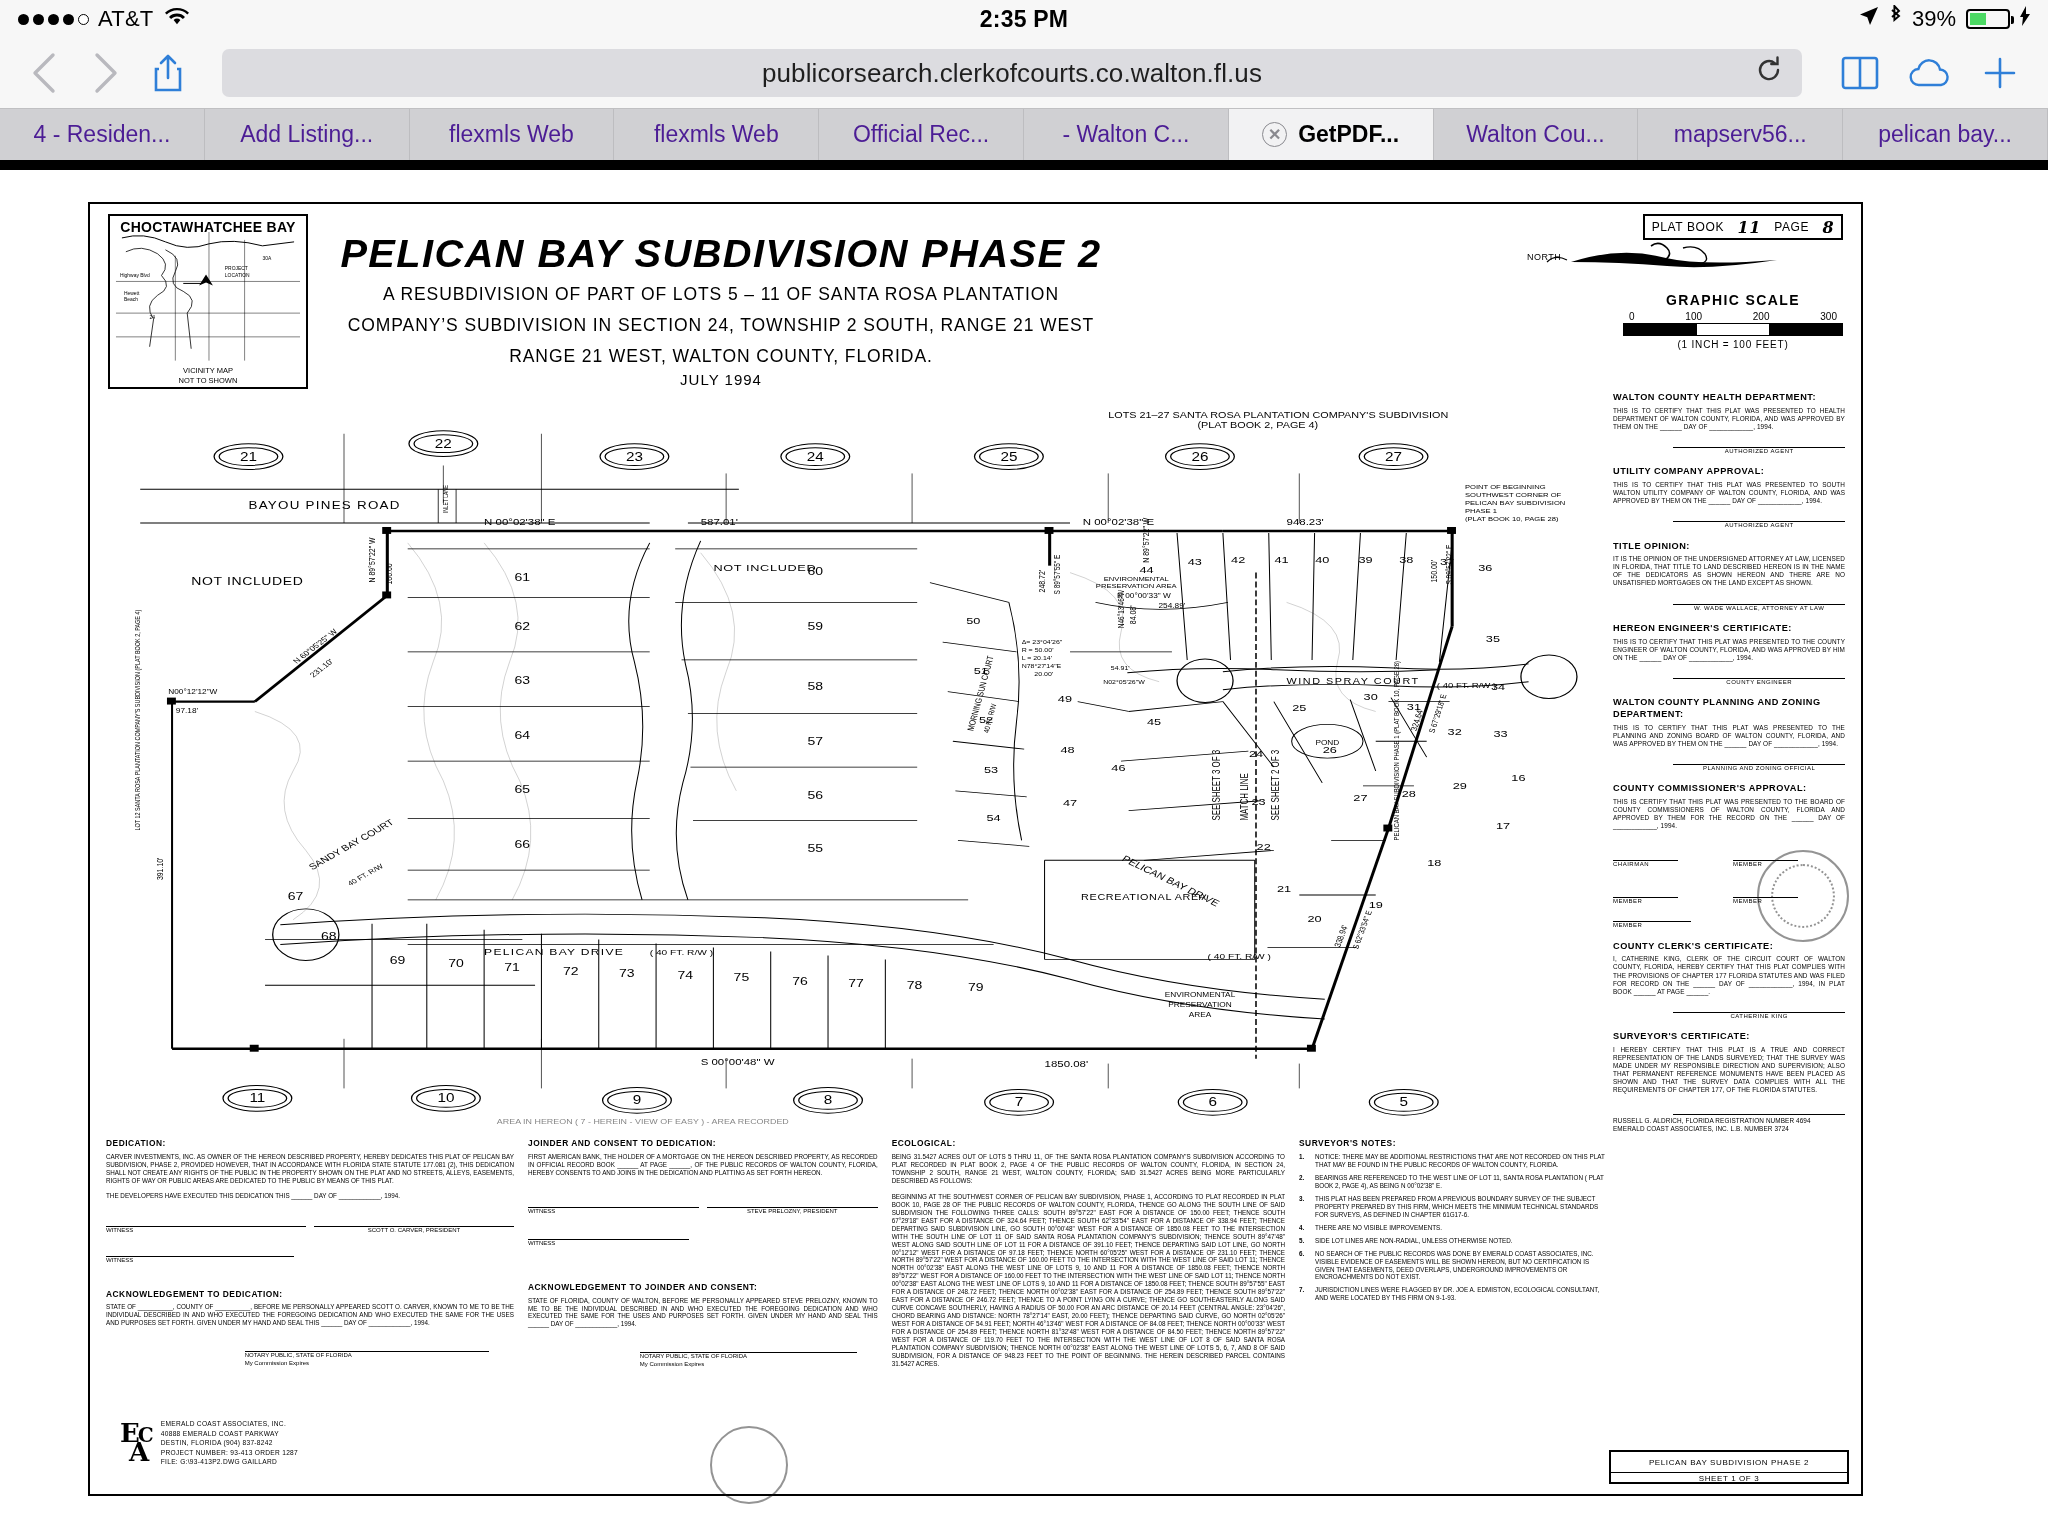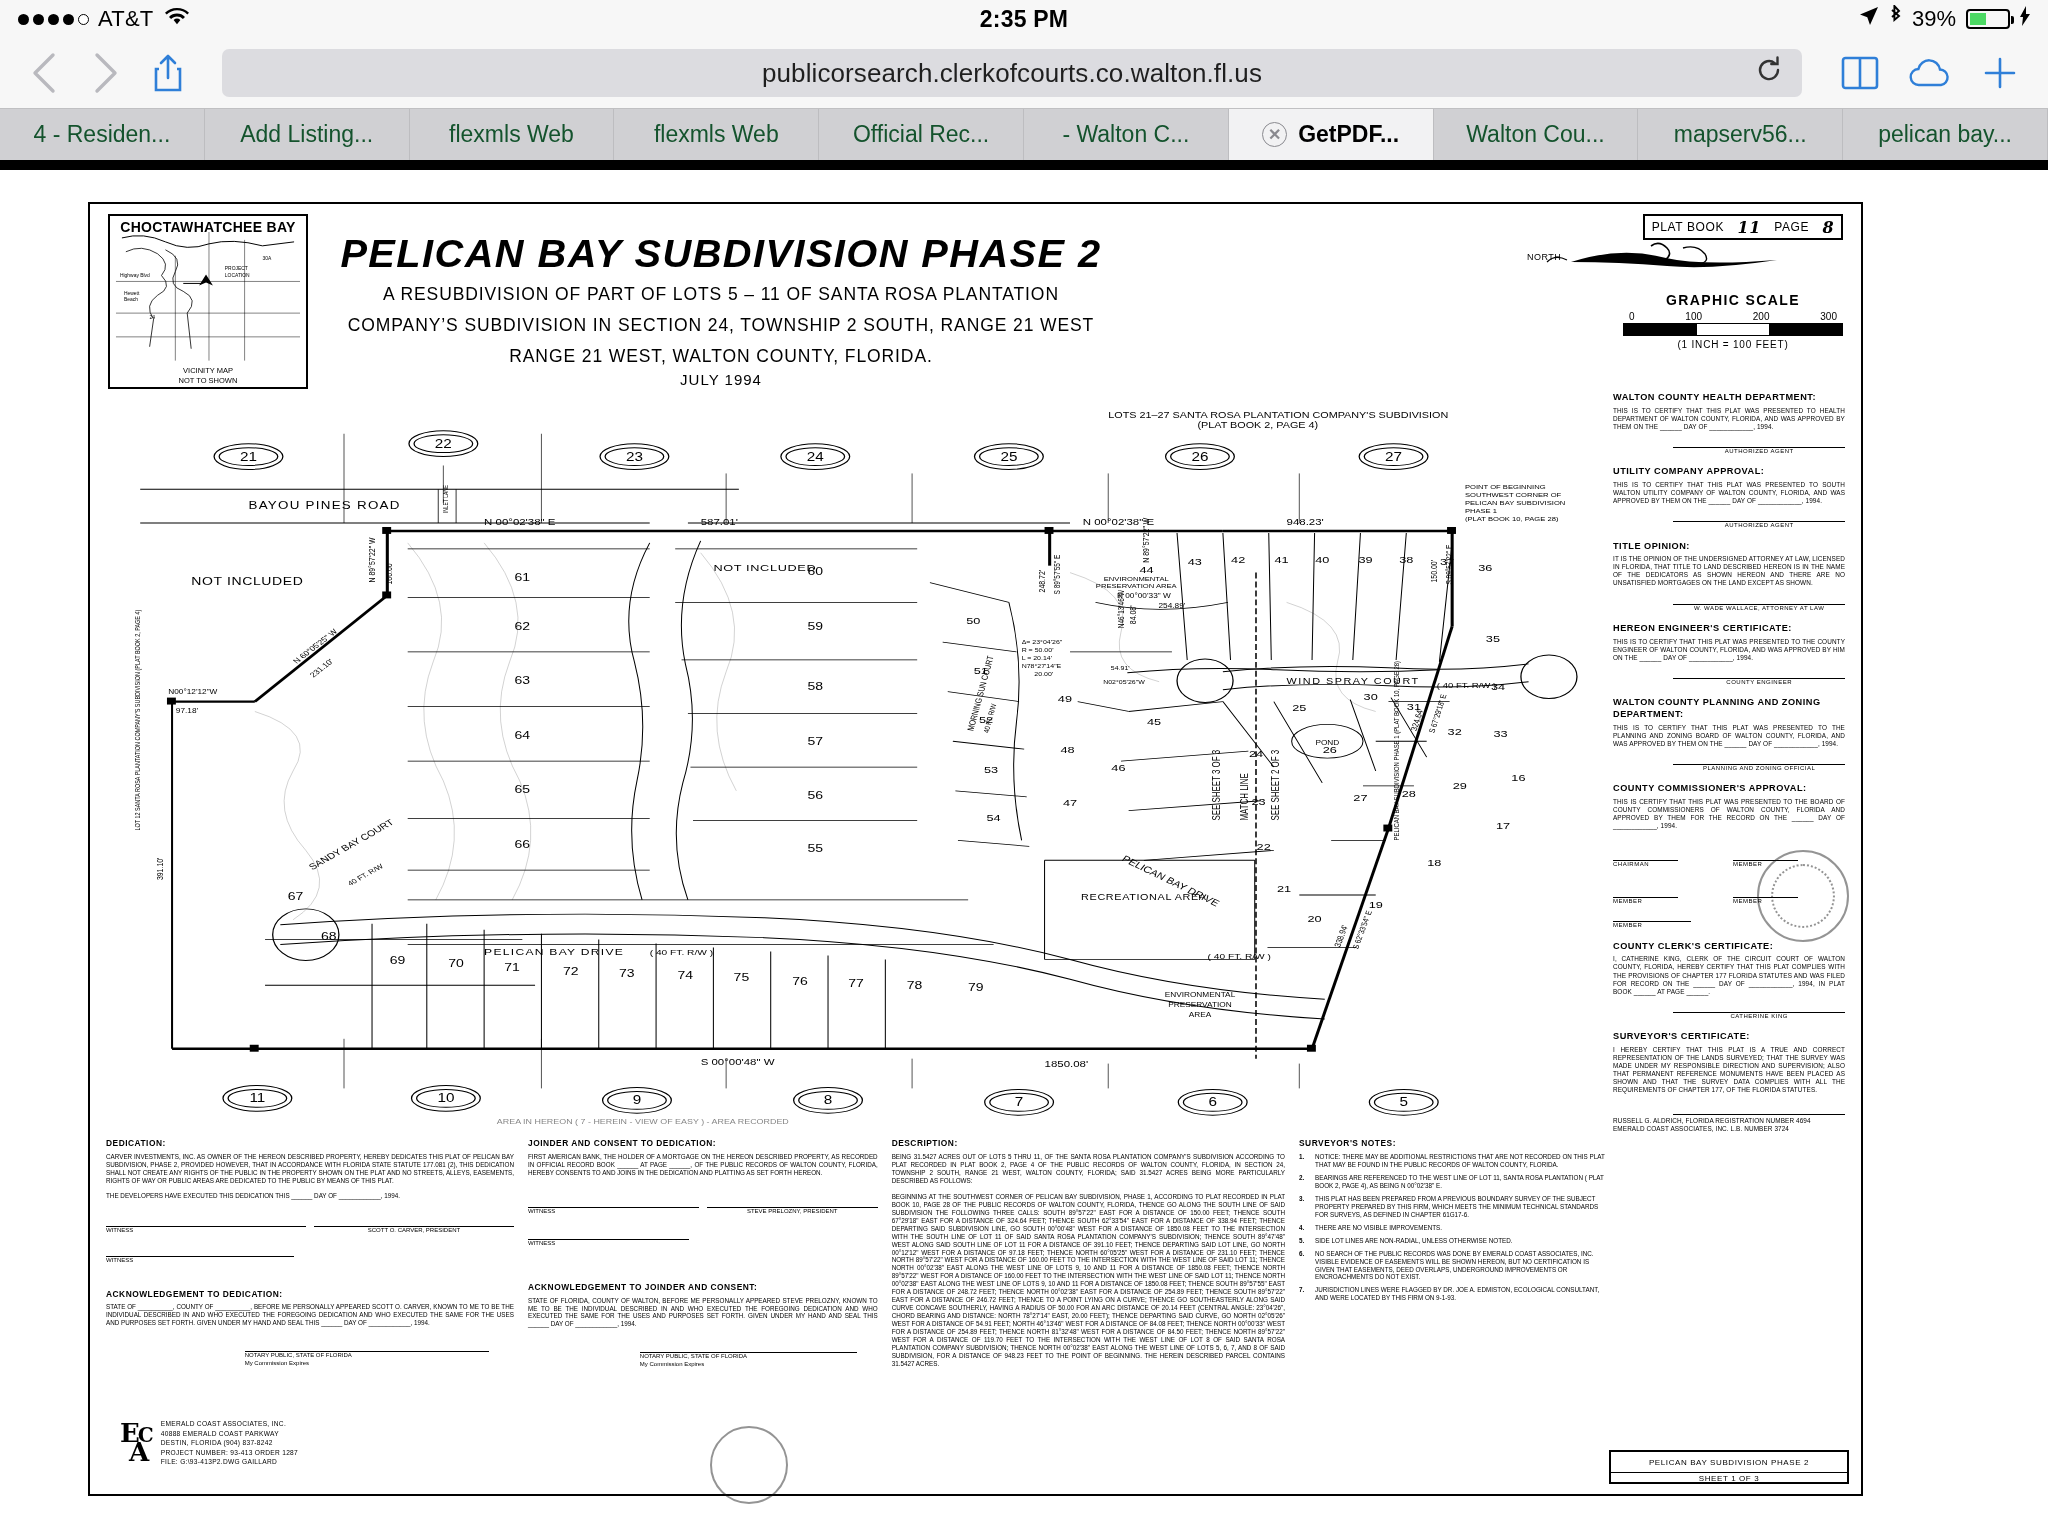--- a/index.html
+++ b/index.html
@@ -58,21 +58,21 @@
   .reload { position:absolute; right:20px; color:#333; font-size:28px; }
   .tbicon { color:#2f7fd8; width:52px; height:46px; display:flex;
     align-items:center; justify-content:center; }
 
   
   .tabbar { height:52px; display:flex; background:#d7d7d9;
     border-top:1px solid #c0c0c2; }
   .tab {
     flex:1 1 0; min-width:0; display:flex; align-items:center;
     justify-content:center; gap:11px;
-    font-size:23px; color:#14532d; background:#d0d0d3;
+    font-size:23px; color:#4c1d95; background:#d0d0d3;
     border-right:1px solid #bdbdc0; padding:0 8px;
     white-space:nowrap; overflow:hidden;
   }
   .tab.active { background:#f2f2f3; color:#000; font-weight:700; }
   .tabclose {
     width:25px; height:25px; border-radius:50%; border:1.8px solid #8a8a8f;
     display:flex; align-items:center; justify-content:center;
     font-size:16px; color:#8a8a8f; flex:0 0 auto; line-height:1;
   }
 
@@ -846,21 +846,21 @@
         <p>STATE OF FLORIDA, COUNTY OF WALTON, BEFORE ME PERSONALLY APPEARED STEVE PRELOZNY, KNOWN TO ME TO BE THE INDIVIDUAL DESCRIBED IN AND WHO EXECUTED THE FOREGOING DEDICATION AND WHO EXECUTED THE SAME FOR THE USES AND PURPOSES SET FORTH.  GIVEN UNDER MY HAND AND SEAL THIS ______ DAY OF ____________, 1994.</p>
         <div style="width:62%;margin:24px 0 0 32%;">
           <div style="border-bottom:1px solid #000;"></div>
           <div style="font-size:6px;">NOTARY PUBLIC, STATE OF FLORIDA</div>
           <div style="font-size:6px;">My Commission Expires</div>
         </div>
         <div class="stamp" style="left:52%;bottom:-18px;width:78px;height:78px;"></div>
       </div>
 
       <div class="bc bc3">
-        <h4>DESCRIPTION:</h4>
+        <h4>ECOLOGICAL:</h4>
         <p>BEING 31.5427 ACRES OUT OF LOTS 5 THRU 11, OF THE SANTA ROSA PLANTATION COMPANY'S SUBDIVISION ACCORDING TO PLAT RECORDED IN PLAT BOOK 2, PAGE 4 OF THE PUBLIC RECORDS OF WALTON COUNTY, FLORIDA, IN SECTION 24, TOWNSHIP 2 SOUTH, RANGE 21 WEST, WALTON COUNTY, FLORIDA; SAID 31.5427 ACRES BEING MORE PARTICULARLY DESCRIBED AS FOLLOWS:</p>
         <p style="margin-top:8px;">BEGINNING AT THE SOUTHWEST CORNER OF PELICAN BAY SUBDIVISION, PHASE 1, ACCORDING TO PLAT RECORDED IN PLAT BOOK 10, PAGE 28 OF THE PUBLIC RECORDS OF WALTON COUNTY, FLORIDA, THENCE GO ALONG THE SOUTH LINE OF SAID SUBDIVISION THE FOLLOWING THREE CALLS: SOUTH 89°57'22" EAST FOR A DISTANCE OF 150.00 FEET; THENCE SOUTH 67°29'18" EAST FOR A DISTANCE OF 324.64 FEET; THENCE SOUTH 62°33'54" EAST FOR A DISTANCE OF 338.94 FEET; THENCE DEPARTING SAID SUBDIVISION LINE, GO SOUTH 00°00'48" WEST FOR A DISTANCE OF 1850.08 FEET TO THE INTERSECTION WITH THE SOUTH LINE OF LOT 11 OF SAID SANTA ROSA PLANTATION COMPANY'S SUBDIVISION; THENCE SOUTH 89°47'48" WEST ALONG SAID SOUTH LINE OF LOT 11 FOR A DISTANCE OF 391.10 FEET; THENCE DEPARTING SAID LOT LINE, GO NORTH 00°12'12" WEST FOR A DISTANCE OF 97.18 FEET; THENCE NORTH 60°05'25" WEST FOR A DISTANCE OF 231.10 FEET; THENCE NORTH 89°57'22" WEST FOR A DISTANCE OF 160.00 FEET TO THE INTERSECTION WITH THE WEST LINE OF SAID LOT 11; THENCE NORTH 00°02'38" EAST ALONG THE WEST LINE OF LOTS 9, 10 AND 11 FOR A DISTANCE OF 1850.08 FEET; THENCE NORTH 89°57'22" WEST FOR A DISTANCE OF 160.00 FEET TO THE INTERSECTION WITH THE WEST LINE OF SAID LOT 11; THENCE NORTH 00°02'38" EAST ALONG THE WEST LINE OF LOTS 9, 10 AND 11 FOR A DISTANCE OF 1850.08 FEET; THENCE SOUTH 89°57'55" EAST FOR A DISTANCE OF 248.72 FEET; THENCE NORTH 00°02'38" EAST FOR A DISTANCE OF 254.89 FEET; THENCE SOUTH 89°57'22" EAST FOR A DISTANCE OF 246.72 FEET; THENCE TO A POINT LYING ON A CURVE; THENCE GO SOUTHEASTERLY ALONG SAID CURVE CONCAVE SOUTHERLY, HAVING A RADIUS OF 50.00 FOR AN ARC DISTANCE OF 20.14 FEET (CENTRAL ANGLE: 23°04'26", CHORD BEARING AND DISTANCE: NORTH 78°27'14" EAST, 20.00 FEET); THENCE DEPARTING SAID CURVE, GO NORTH 02°05'26" WEST FOR A DISTANCE OF 54.91 FEET; NORTH 46°13'46" WEST FOR A DISTANCE OF 84.08 FEET; THENCE NORTH 00°00'33" WEST FOR A DISTANCE OF 254.89 FEET; THENCE NORTH 81°32'48" WEST FOR A DISTANCE OF 84.50 FEET; THENCE NORTH 89°57'22" WEST FOR A DISTANCE OF 119.70 FEET TO THE INTERSECTION WITH THE WEST LINE OF LOT 8 OF SAID SANTA ROSA PLANTATION COMPANY SUBDIVISION; THENCE NORTH 00°02'38" EAST ALONG THE WEST LINE OF LOTS 5, 6, 7, AND 8 OF SAID SUBDIVISION, FOR A DISTANCE OF 948.23 FEET TO THE POINT OF BEGINNING.  THE HEREIN DESCRIBED PARCEL CONTAINS 31.5427 ACRES.</p>
       </div>
 
       <div class="bc bc4 notes">
         <h4>SURVEYOR'S NOTES:</h4>
         <ol>
           <li>
                 <span class="n">1.</span>
                 <span>NOTICE: THERE MAY BE ADDITIONAL RESTRICTIONS THAT ARE NOT RECORDED ON THIS PLAT THAT MAY BE FOUND IN THE PUBLIC RECORDS OF WALTON COUNTY, FLORIDA.</span>

